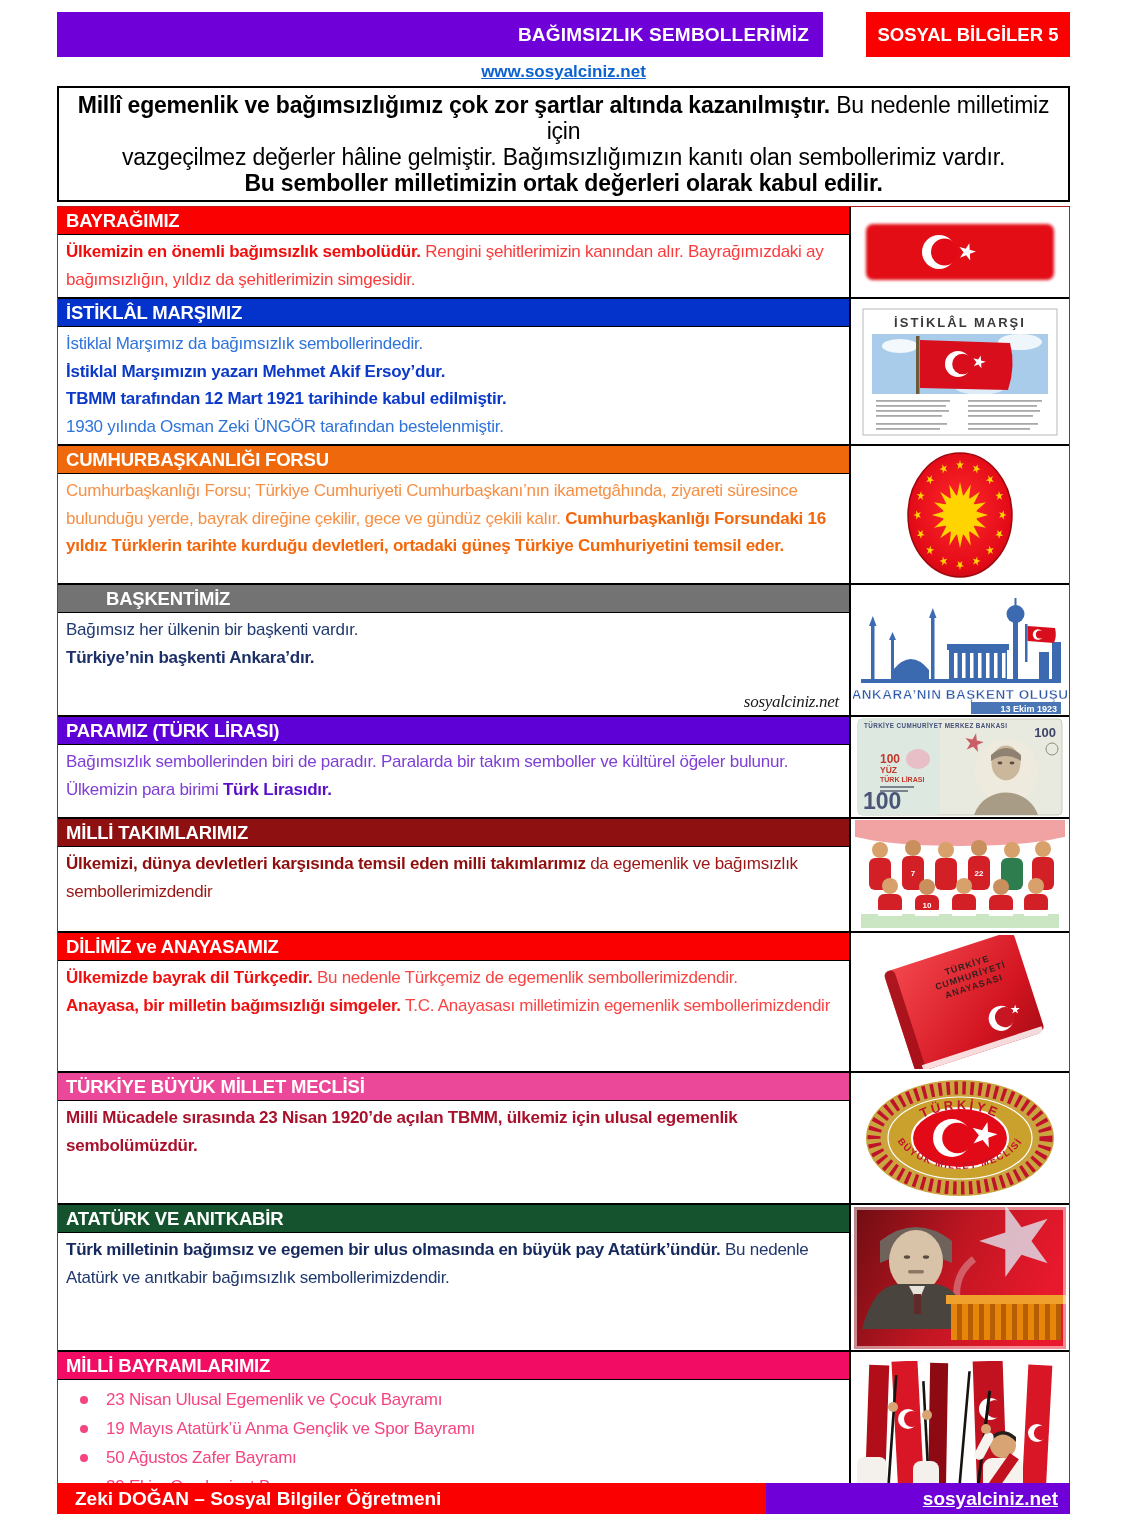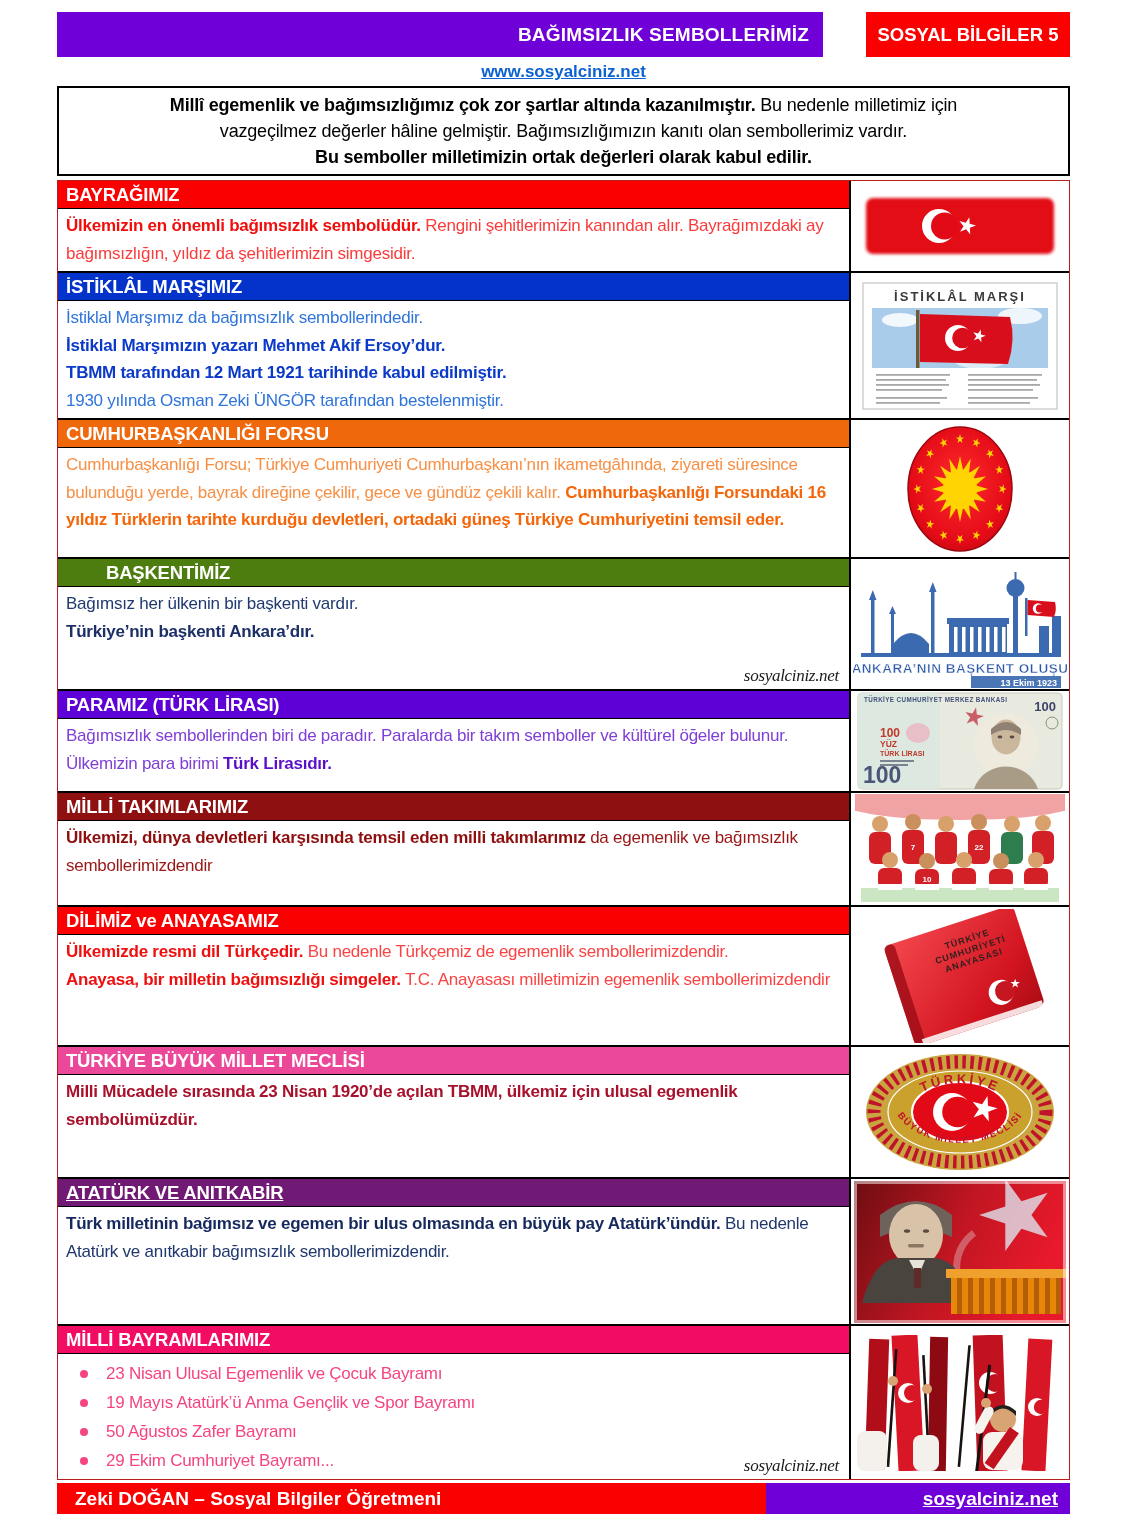--- a/index.html
+++ b/index.html
@@ -7,21 +7,21 @@
   .content{position:absolute;left:57px;top:12px;width:1013px;}
   
   .topbar{height:45px;display:flex;align-items:stretch;gap:43px;}
   .topbar-left{flex:1;background:var(--purple);display:flex;align-items:center;justify-content:flex-end;}
   .topbar-title{color:#fff;font-weight:bold;font-size:19px;letter-spacing:.2px;margin-right:14px;}
   .topbar-badge{width:204px;background:var(--red);color:#fff;font-weight:bold;font-size:18.5px;display:flex;align-items:center;justify-content:center;}
   
   .linkline{text-align:center;height:29px;line-height:29px;}
   .linkline a{color:#0B62D0;font-weight:bold;font-size:17px;text-decoration:underline;}
   
-  .intro{border:2px solid #000;text-align:center;font-size:18px;line-height:26px;padding:4px 8px;color:#000;letter-spacing:-.2px;}
+  .intro{border:2px solid #000;text-align:center;font-size:23px;line-height:26px;padding:4px 8px;color:#000;letter-spacing:-.2px;}
   .intro .b{font-weight:bold;}
   
   .maintable{border:1px solid #b91c1c;margin-top:4px;}
   .row{display:flex;border-bottom:2px solid #000;}
   .row:last-child{border-bottom:none;}
   .row .left{flex:1;display:flex;flex-direction:column;position:relative;}
   .sec-header{height:26px;color:#fff;font-weight:bold;font-size:18.5px;padding:1px 0 0 8px;border-bottom:1px solid #000;display:flex;align-items:center;letter-spacing:-.2px;}
   .sec-body{padding:3px 12px 4px 8px;font-size:17px;line-height:27.5px;letter-spacing:-.25px;flex:1;}
   .sec-body .b{font-weight:bold;color:var(--strong);}
   .para{margin:0;}
@@ -187,21 +187,21 @@
           <use href="#star5" transform="rotate(315) translate(0,-50) scale(.55)"></use>
                   <use href="#star5" transform="rotate(337.5) translate(0,-50) scale(.55)"></use>
         </g>
       </g>
     </g>
   </svg>
         </div>
       </div>
       <div class="row row-baskent">
         <div class="left">
-          <div class="sec-header" style="background: #4d7c0f; padding-left: 48px;">
+          <div class="sec-header" style="background: #737373; padding-left: 48px;">
             <span>BAŞKENTİMİZ</span>
           </div>
           <div class="sec-body" style="color: rgb(32, 58, 112); --strong: #1C2F68;">
             <div class="para"><span>Bağımsız her ülkenin bir başkenti vardır.</span></div>
             <div class="para"><span class="b">Türkiye’nin başkenti Ankara’dır.</span></div>
           </div>
           <div class="watermark">sosyalciniz.net</div>
         </div>
         <div class="imgcell">
           <svg id="art-ankara" width="214" height="128" viewBox="0 0 214 128">
@@ -349,21 +349,21 @@
     </g>
   </svg>
         </div>
       </div>
       <div class="row row-dilimiz">
         <div class="left">
           <div class="sec-header" style="background: rgb(250, 0, 0);">
             <span>DİLİMİZ ve ANAYASAMIZ</span>
           </div>
           <div class="sec-body" style="color: rgb(250, 67, 67); --strong: #EF0F0F;">
-            <div class="para"><span class="b">Ülkemizde resmi dil Türkçedir.</span><span> Bu nedenle Türkçemiz de egemenlik sembollerimizdendir.</span></div>
+            <div class="para"><span class="b">Ülkemizde bayrak dil Türkçedir.</span><span> Bu nedenle Türkçemiz de egemenlik sembollerimizdendir.</span></div>
             <div class="para"><span class="b">Anayasa, bir milletin bağımsızlığı simgeler.</span><span> T.C. Anayasası milletimizin egemenlik sembollerimizdendir</span></div>
           </div>
         </div>
         <div class="imgcell">
           <svg id="art-anayasa" width="208" height="134" viewBox="0 0 208 134">
     <defs>
               <linearGradient id="redg" x1="0" y1="0" x2="1" y2="1">
       <stop offset="0%" stop-color="#F4484F"></stop>
                 <stop offset="70%" stop-color="#D21420"></stop>
                 <stop offset="100%" stop-color="#A90D16"></stop>
@@ -409,21 +409,21 @@
       <circle cx="-2.5" cy="0" r="15.3" fill="#E30A17"></circle>
       <use href="#star5" transform="translate(24,-3) scale(1.5) rotate(15)" fill="#ffffff"></use>
       <text font-size="13" font-weight="bold" fill="#C0132B" letter-spacing="3"><textPath href="#tbTop" startOffset="50%" text-anchor="middle">TÜRKİYE</textPath></text>
       <text font-size="9.5" font-weight="bold" fill="#C0132B" letter-spacing="1.5"><textPath href="#tbBot" startOffset="50%" text-anchor="middle">BÜYÜK MİLLET MECLİSİ</textPath></text>
     </g>
   </svg>
         </div>
       </div>
       <div class="row row-ataturk">
         <div class="left">
-          <div class="sec-header" style="background: #701a75; text-decoration: underline;">
+          <div class="sec-header" style="background: #14532d;">
             <span>ATATÜRK VE ANITKABİR</span>
           </div>
           <div class="sec-body" style="color: rgb(32, 56, 110); --strong: #16295E;">
             <div class="para"><span class="b">Türk milletinin bağımsız ve egemen bir ulus olmasında en büyük pay Atatürk’ündür.</span><span> Bu nedenle Atatürk ve anıtkabir bağımsızlık sembollerimizdendir.</span></div>
           </div>
         </div>
         <div class="imgcell">
           <svg id="art-ataturk" width="212" height="142" viewBox="0 0 212 142">
     <defs>
       <linearGradient id="flagg" x1="0" y1="0" x2="1" y2=".3">

